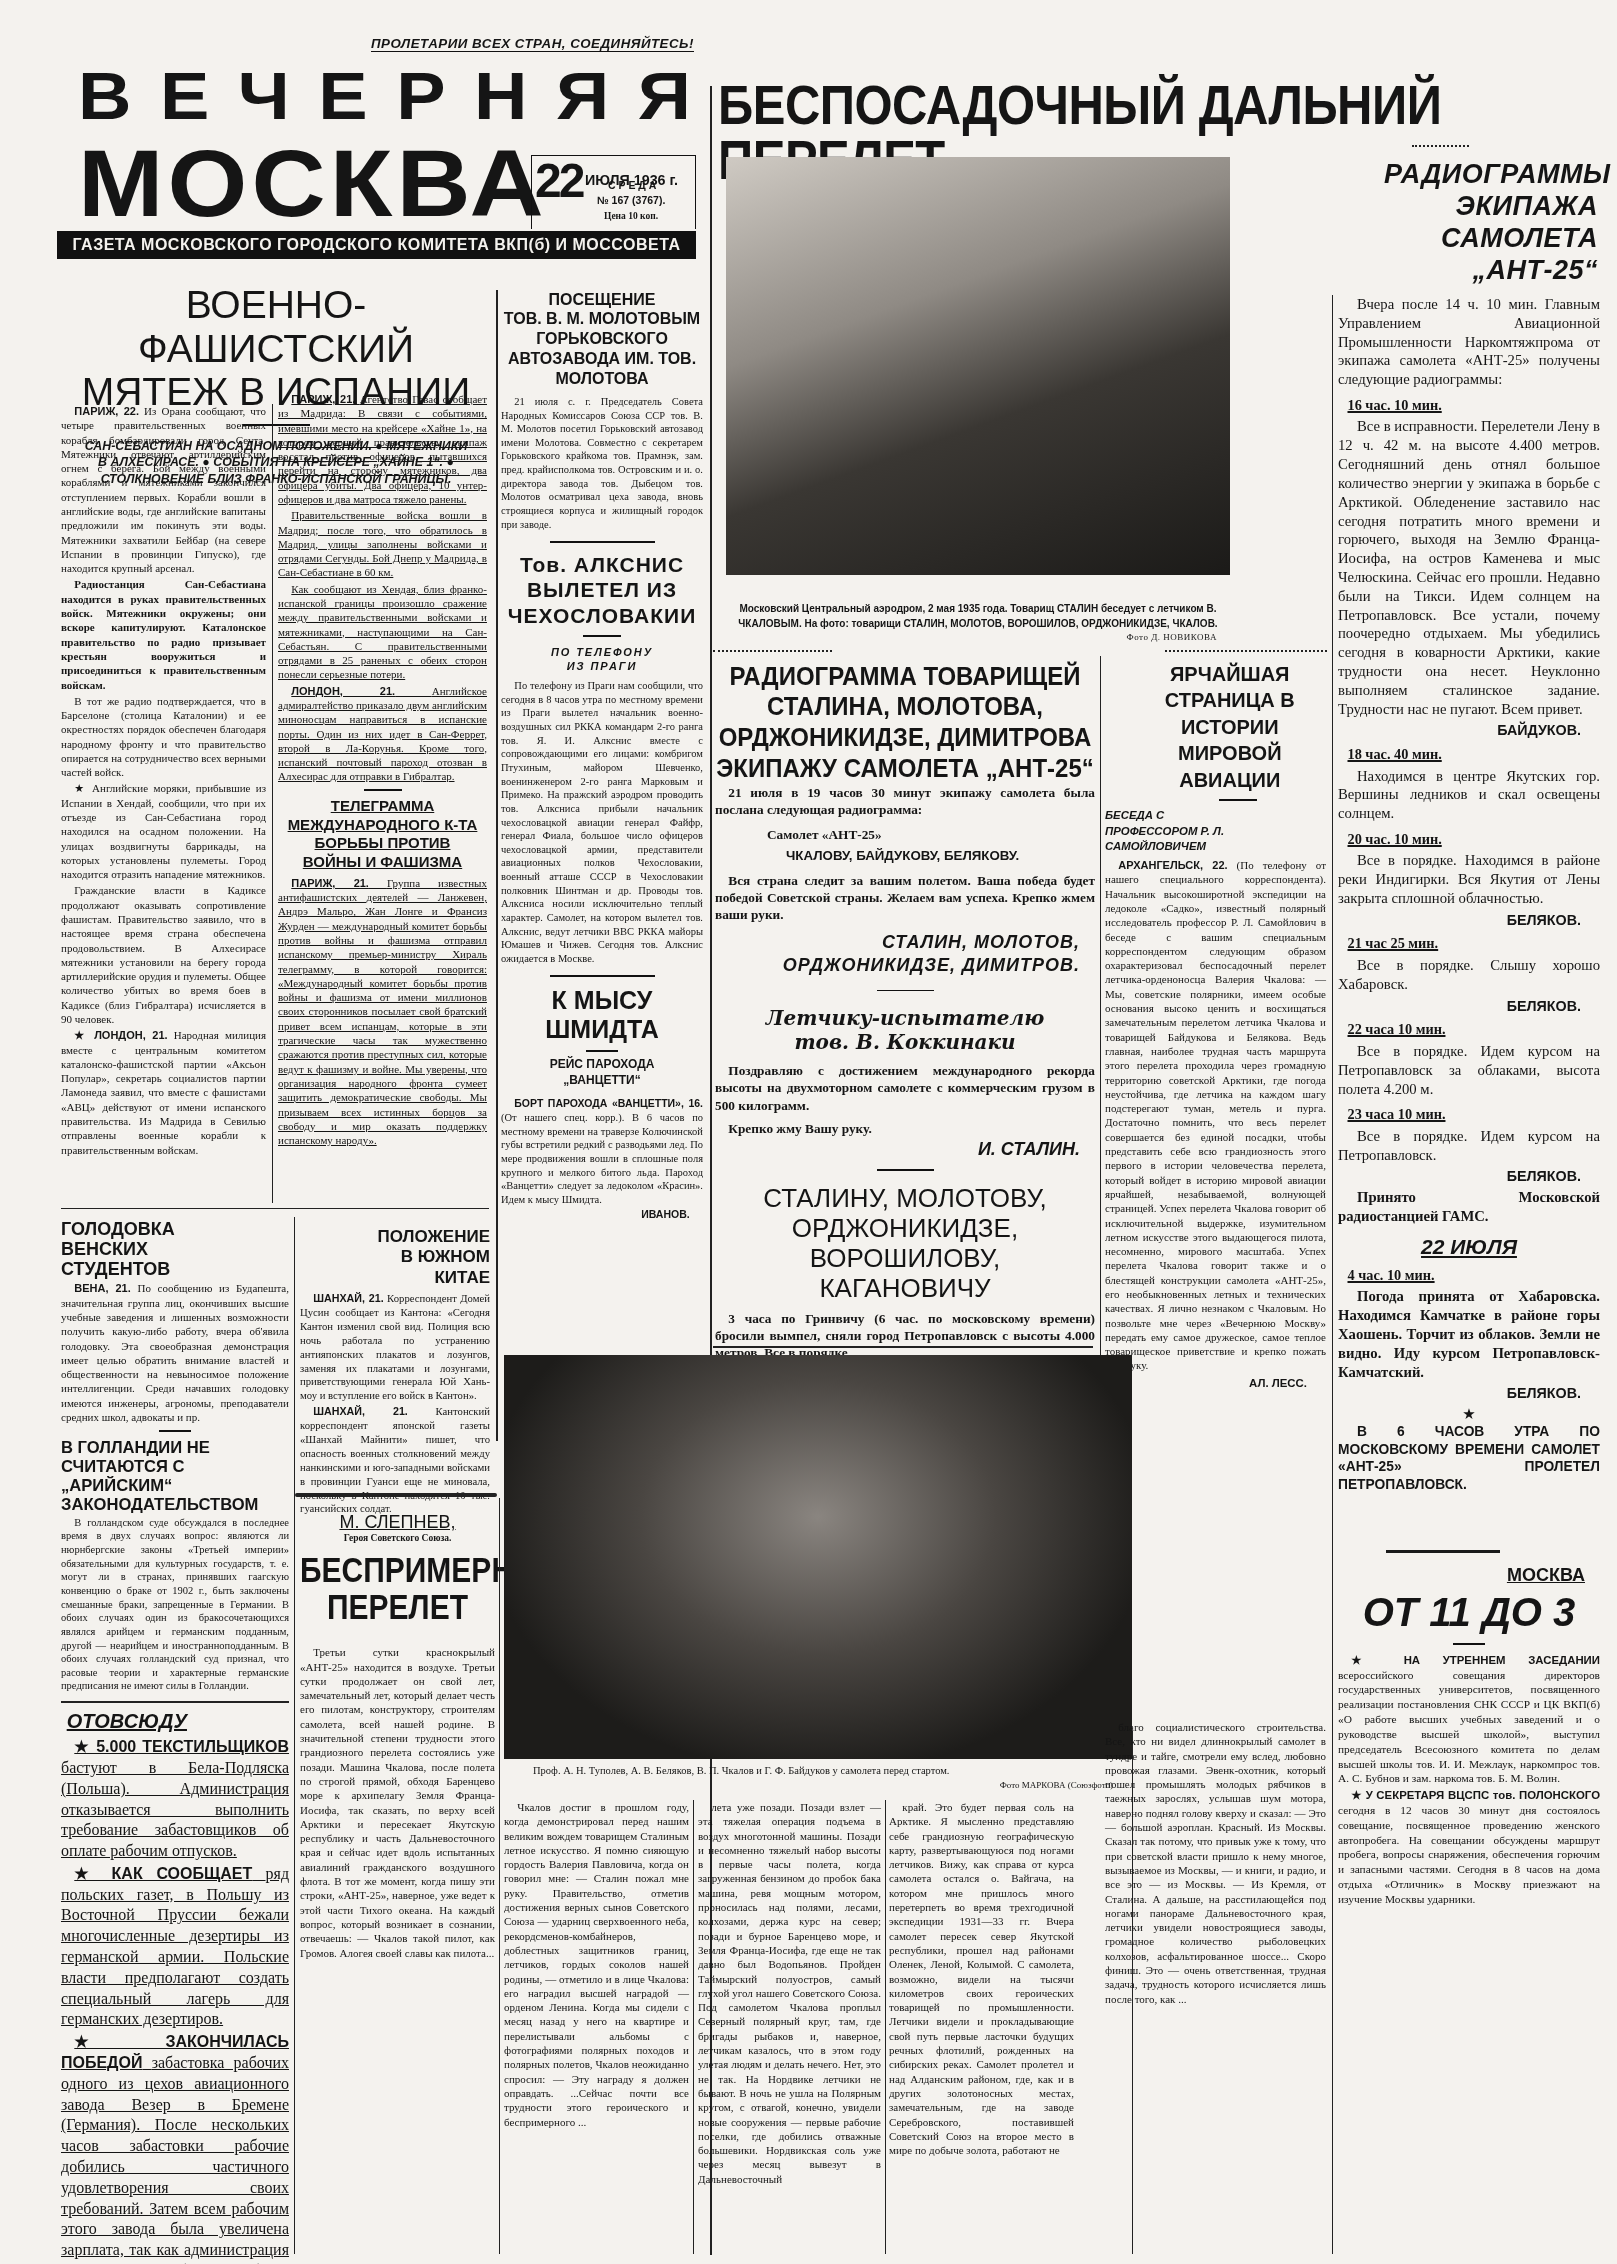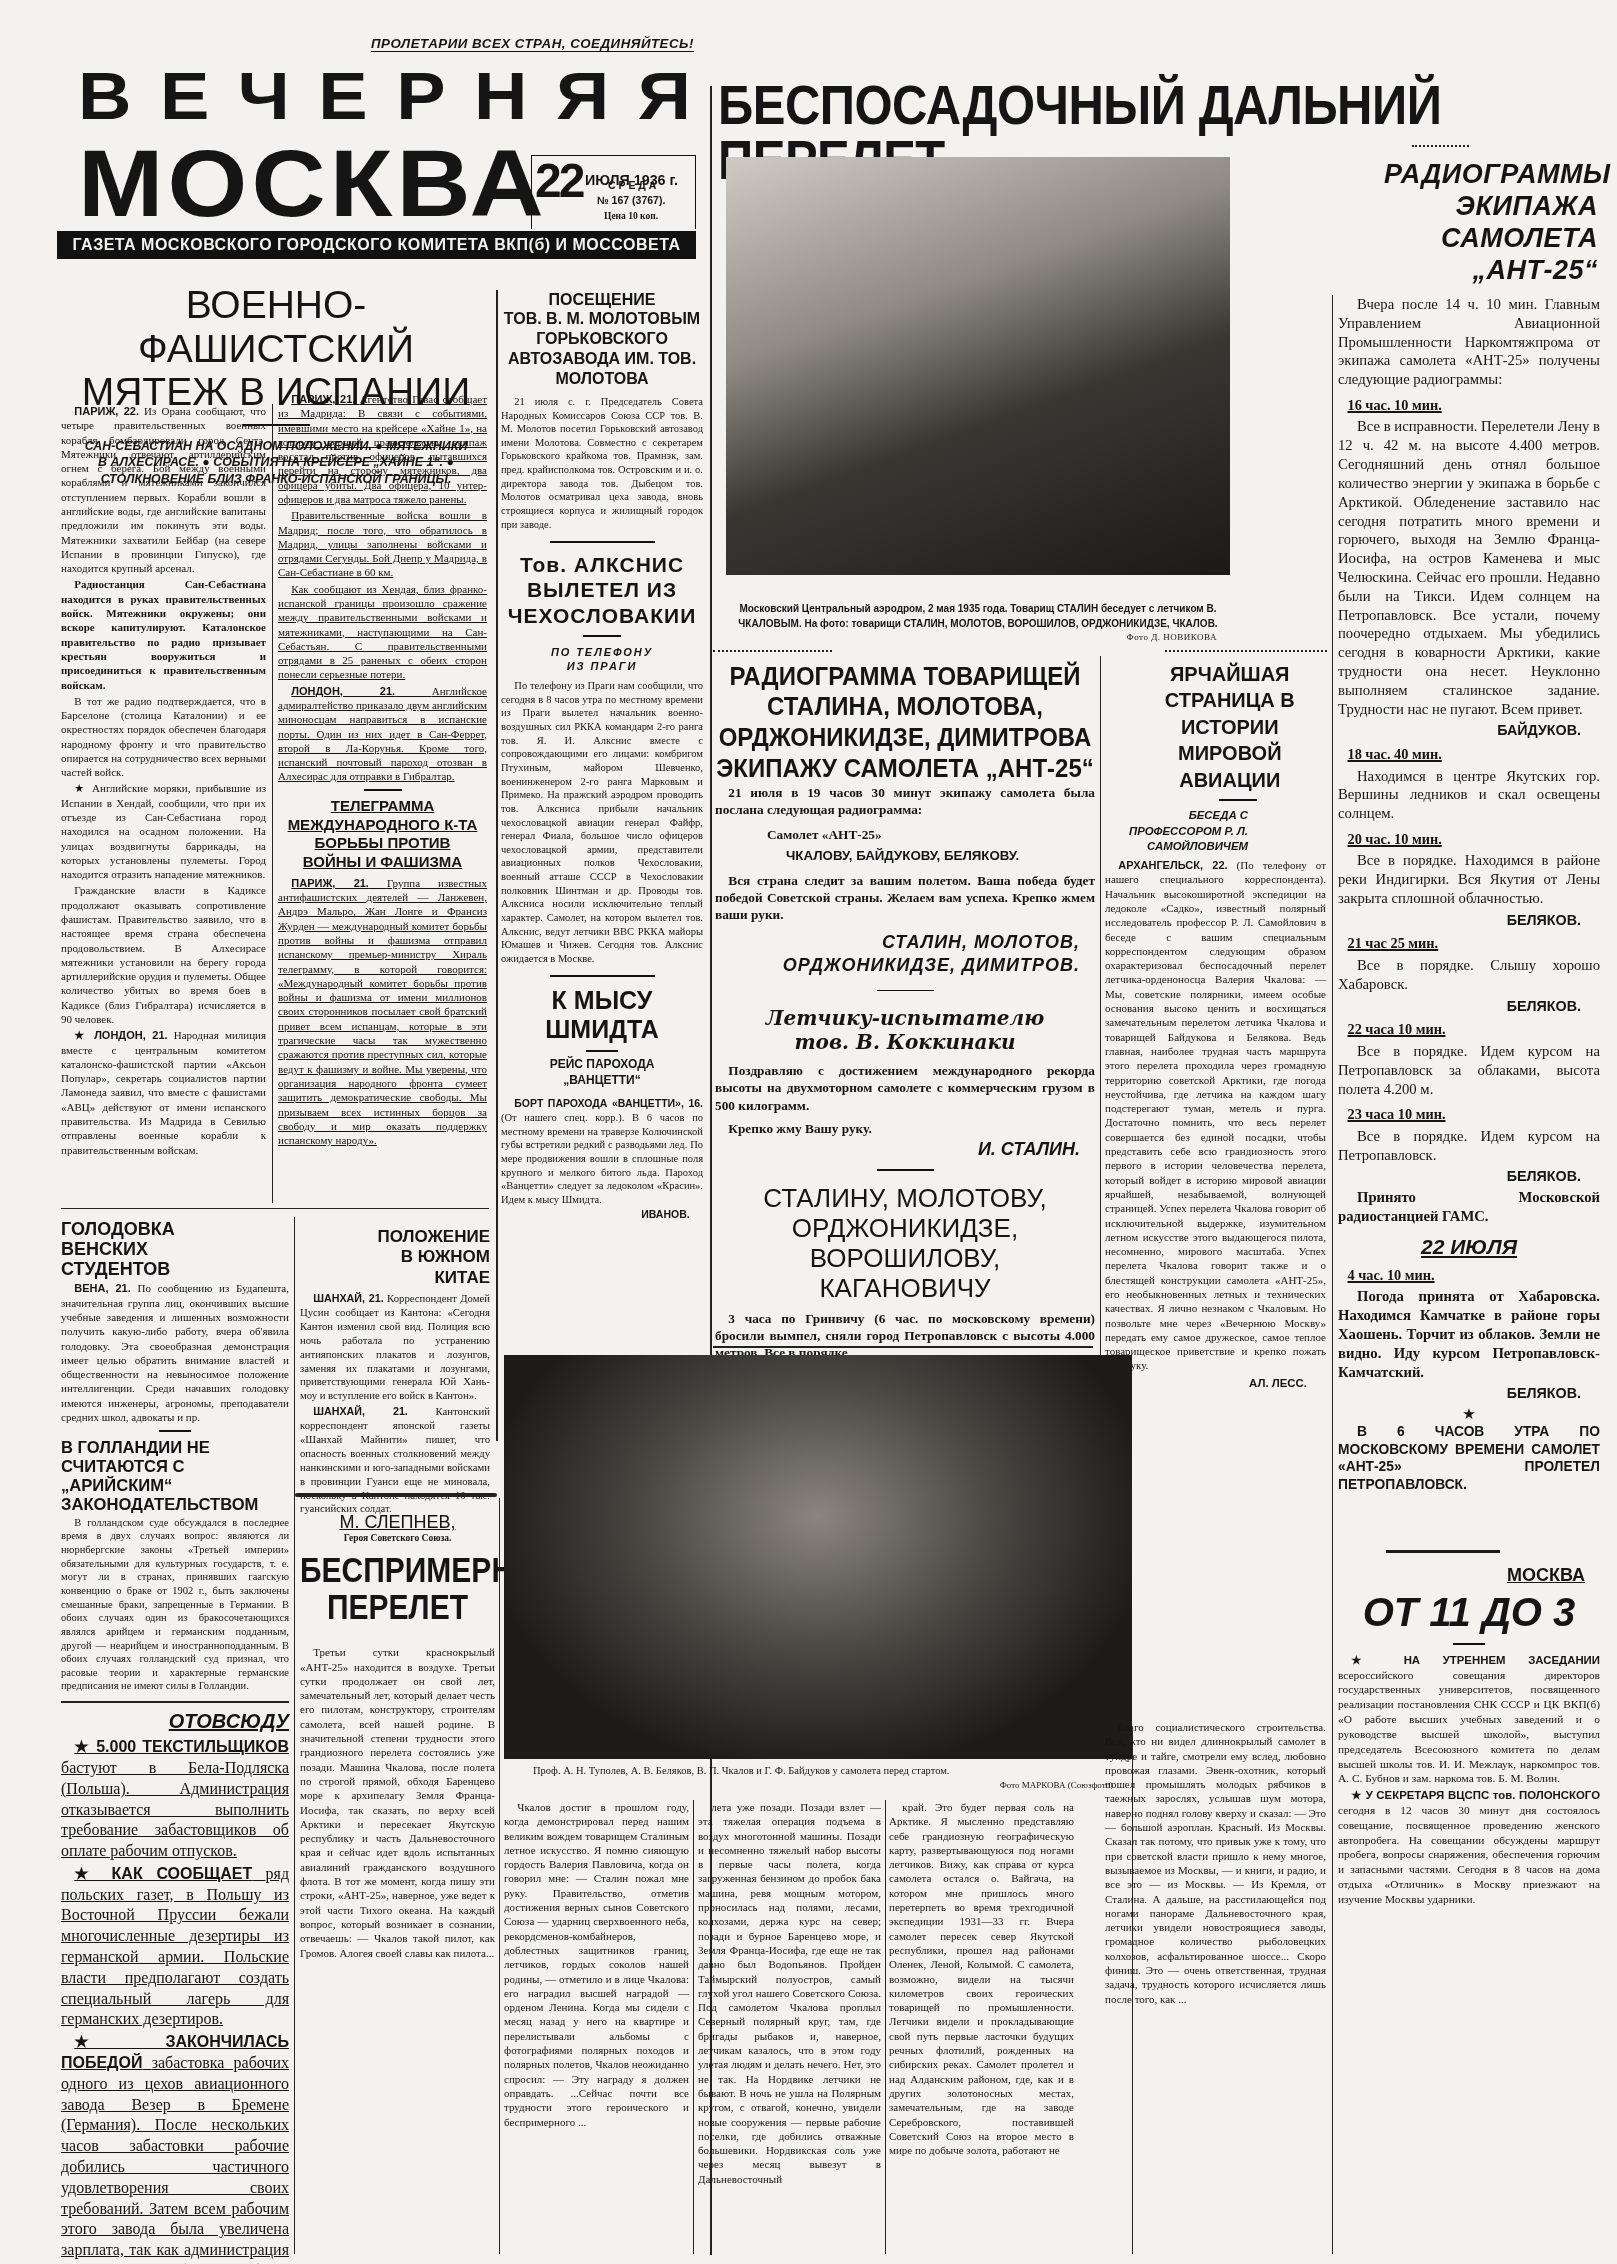--- a/index.html
+++ b/index.html
@@ -7,21 +7,21 @@
   body { font-family: "Liberation Serif", serif; color: #151515; position: relative; }
   .abs { position: absolute; }
   .sans { font-family: "Liberation Sans", sans-serif; }
   .vrule { position: absolute; width: 1.9px; background: #222; }
   .hrule { position: absolute; height: 1.9px; background: #222; }
   .short { position: absolute; height: 2.9px; background: #1a1a1a; }
   .dots { position: absolute; border-top: 2.9px dotted #222; }
   .body { font-size: 12px; line-height: 1.3; text-align: justify; }
   .body p { text-indent: 13.3px; margin-bottom: 1.9px; }
   .bold { font-weight: bold; }
-  .ital { font-style: italic; text-align: right; }
+  .ital { font-style: italic; }
   .photo { position: absolute; background: linear-gradient(160deg,#cfcac3 0%,#8f8a84 35%,#3a3733 60%,#1b1a18 100%); }
   .photo2 { position: absolute; background: radial-gradient(ellipse at 50% 40%,#8a8580 0%,#4a4642 40%,#1d1c1a 75%), #222; }
   .center { text-align: center; }
   .right { text-align: right; }
   .upper { text-transform: uppercase; }
   .timehdr { font-weight: bold; font-size: 14.3px; text-decoration: underline; text-decoration-thickness: 1.9px; margin: 7.6px 0 3.8px 9.5px; }
   .sig { font-weight: bold; font-size: 14.3px; text-align: right; margin: 3.8px 19px 3.8px 0; font-family: "Liberation Sans", sans-serif; }
   .radio p { font-size: 14.7px; line-height: 1.28; text-indent: 19px; text-align: justify; }
 </style>
 </head>

